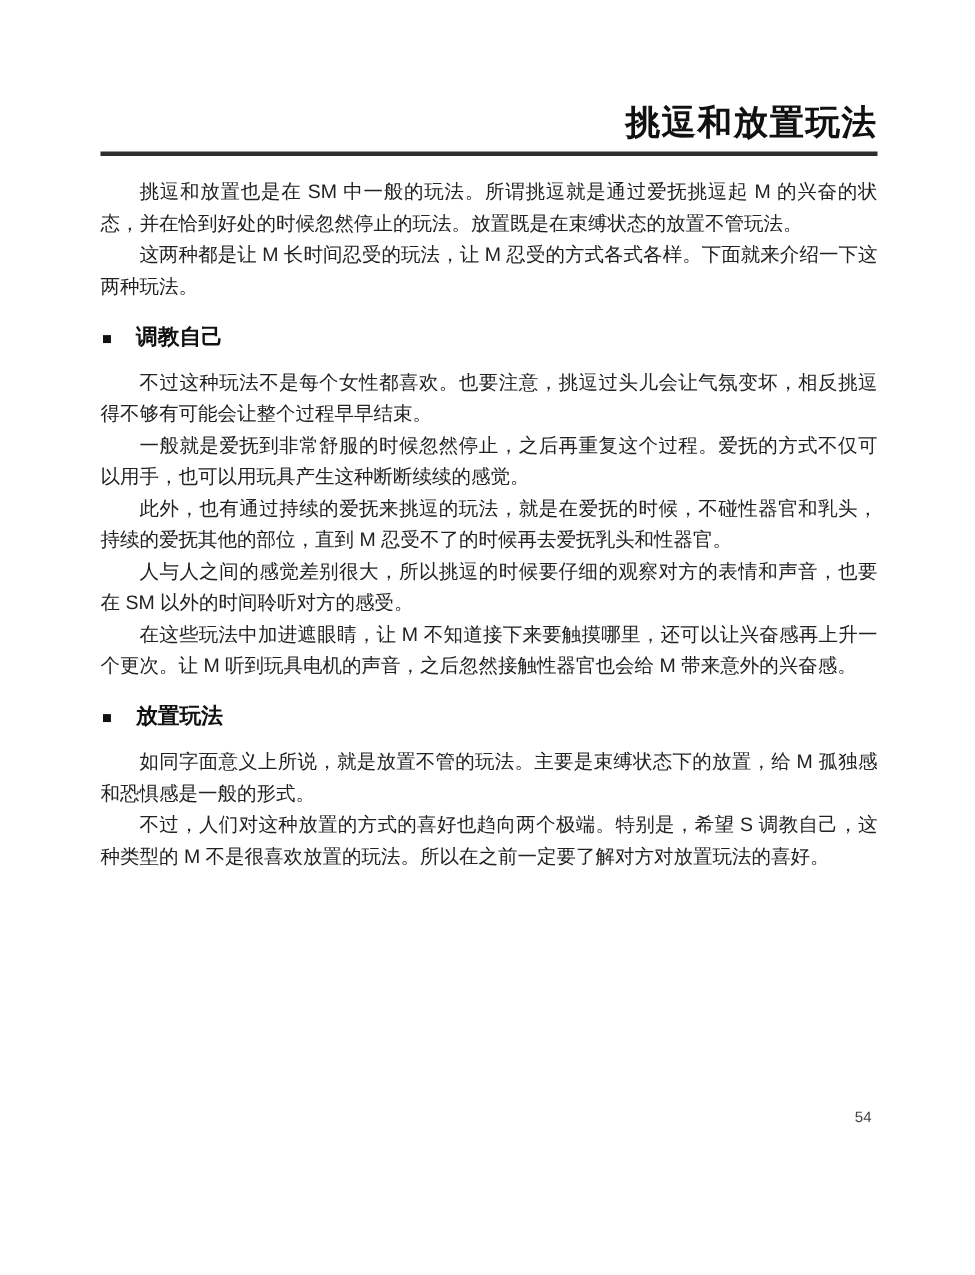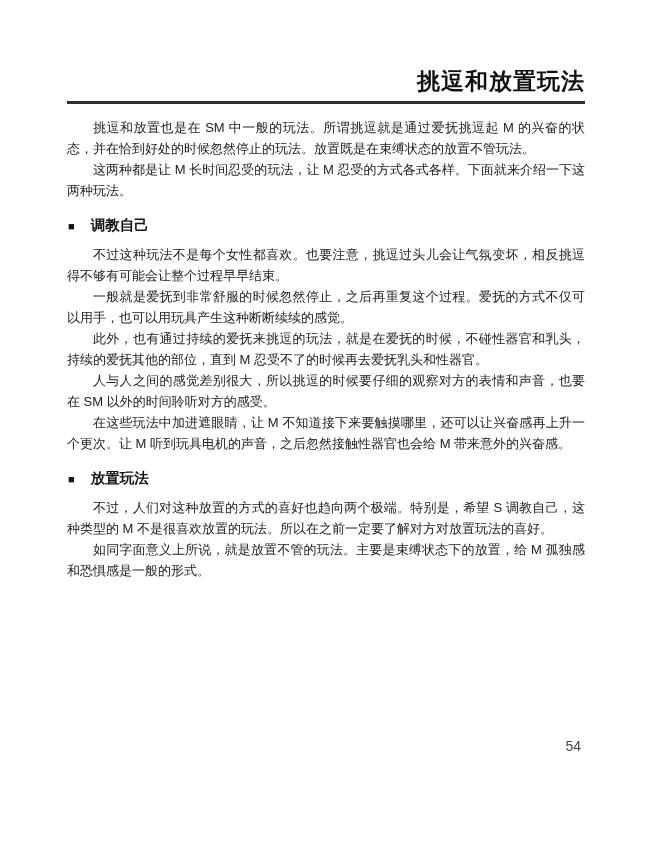--- a/index.html
+++ b/index.html
@@ -55,21 +55,21 @@
   .sec-bullet {
     font-size: 11px;
     line-height: 1;
     margin-right: 16px;
     transform: translateY(1px);
   }
   .page-number {
     position: absolute;
     top: 740px;
     right: 69px;
-    font-size: 14px;
+    font-size: 10px;
     line-height: 12px;
     color: #444444;
   }
 </style>
 </head>
 <body>
 
 <div class="page">
 
   <h1 class="doc-title">挑逗和放置玩法</h1>
@@ -87,20 +87,20 @@
     <p class="para">不过这种玩法不是每个女性都喜欢。也要注意，挑逗过头儿会让气氛变坏，相反挑逗得不够有可能会让整个过程早早结束。</p>
     <p class="para">一般就是爱抚到非常舒服的时候忽然停止，之后再重复这个过程。爱抚的方式不仅可以用手，也可以用玩具产生这种断断续续的感觉。</p>
     <p class="para">此外，也有通过持续的爱抚来挑逗的玩法，就是在爱抚的时候，不碰性器官和乳头，持续的爱抚其他的部位，直到 M 忍受不了的时候再去爱抚乳头和性器官。</p>
     <p class="para">人与人之间的感觉差别很大，所以挑逗的时候要仔细的观察对方的表情和声音，也要在 SM 以外的时间聆听对方的感受。</p>
     <p class="para">在这些玩法中加进遮眼睛，让 M 不知道接下来要触摸哪里，还可以让兴奋感再上升一个更次。让 M 听到玩具电机的声音，之后忽然接触性器官也会给 M 带来意外的兴奋感。</p>
 
     <h2 class="sec-heading">
       <span class="sec-bullet">■</span>
       <span class="sec-label">放置玩法</span>
     </h2>
+    <p class="para">如同字面意义上所说，就是放置不管的玩法。主要是束缚状态下的放置，给 M 孤独感和恐惧感是一般的形式。</p>
     <p class="para">不过，人们对这种放置的方式的喜好也趋向两个极端。特别是，希望 S 调教自己，这种类型的 M 不是很喜欢放置的玩法。所以在之前一定要了解对方对放置玩法的喜好。</p>
-    <p class="para">如同字面意义上所说，就是放置不管的玩法。主要是束缚状态下的放置，给 M 孤独感和恐惧感是一般的形式。</p>
 
   </div>
 
   <div class="page-number">54</div>
 
 </div>
 
 </body></html>

